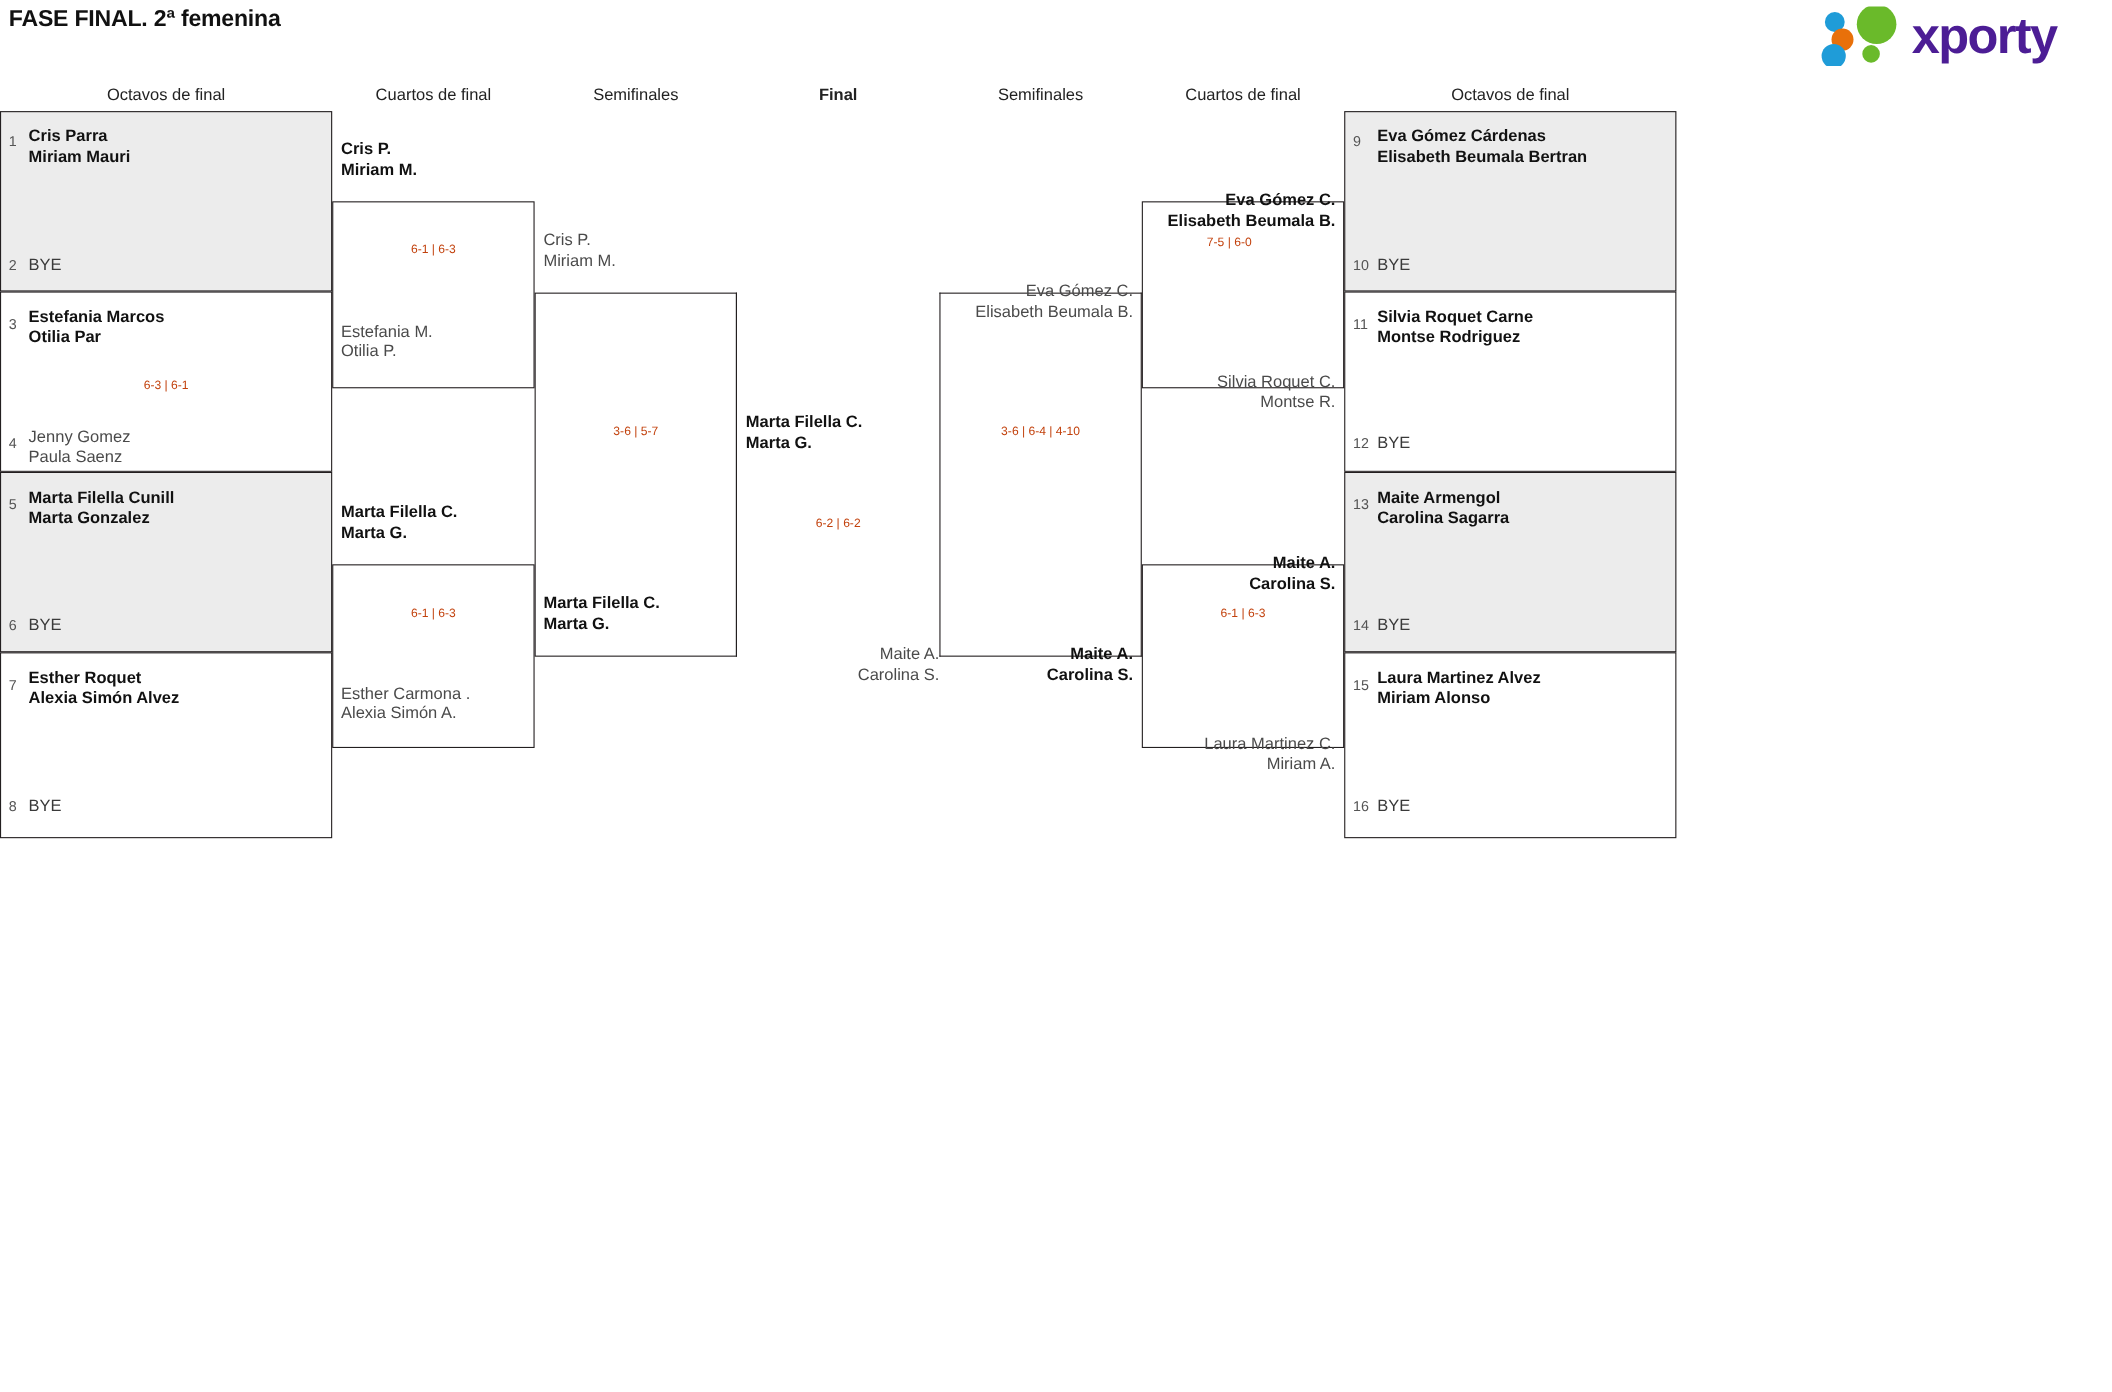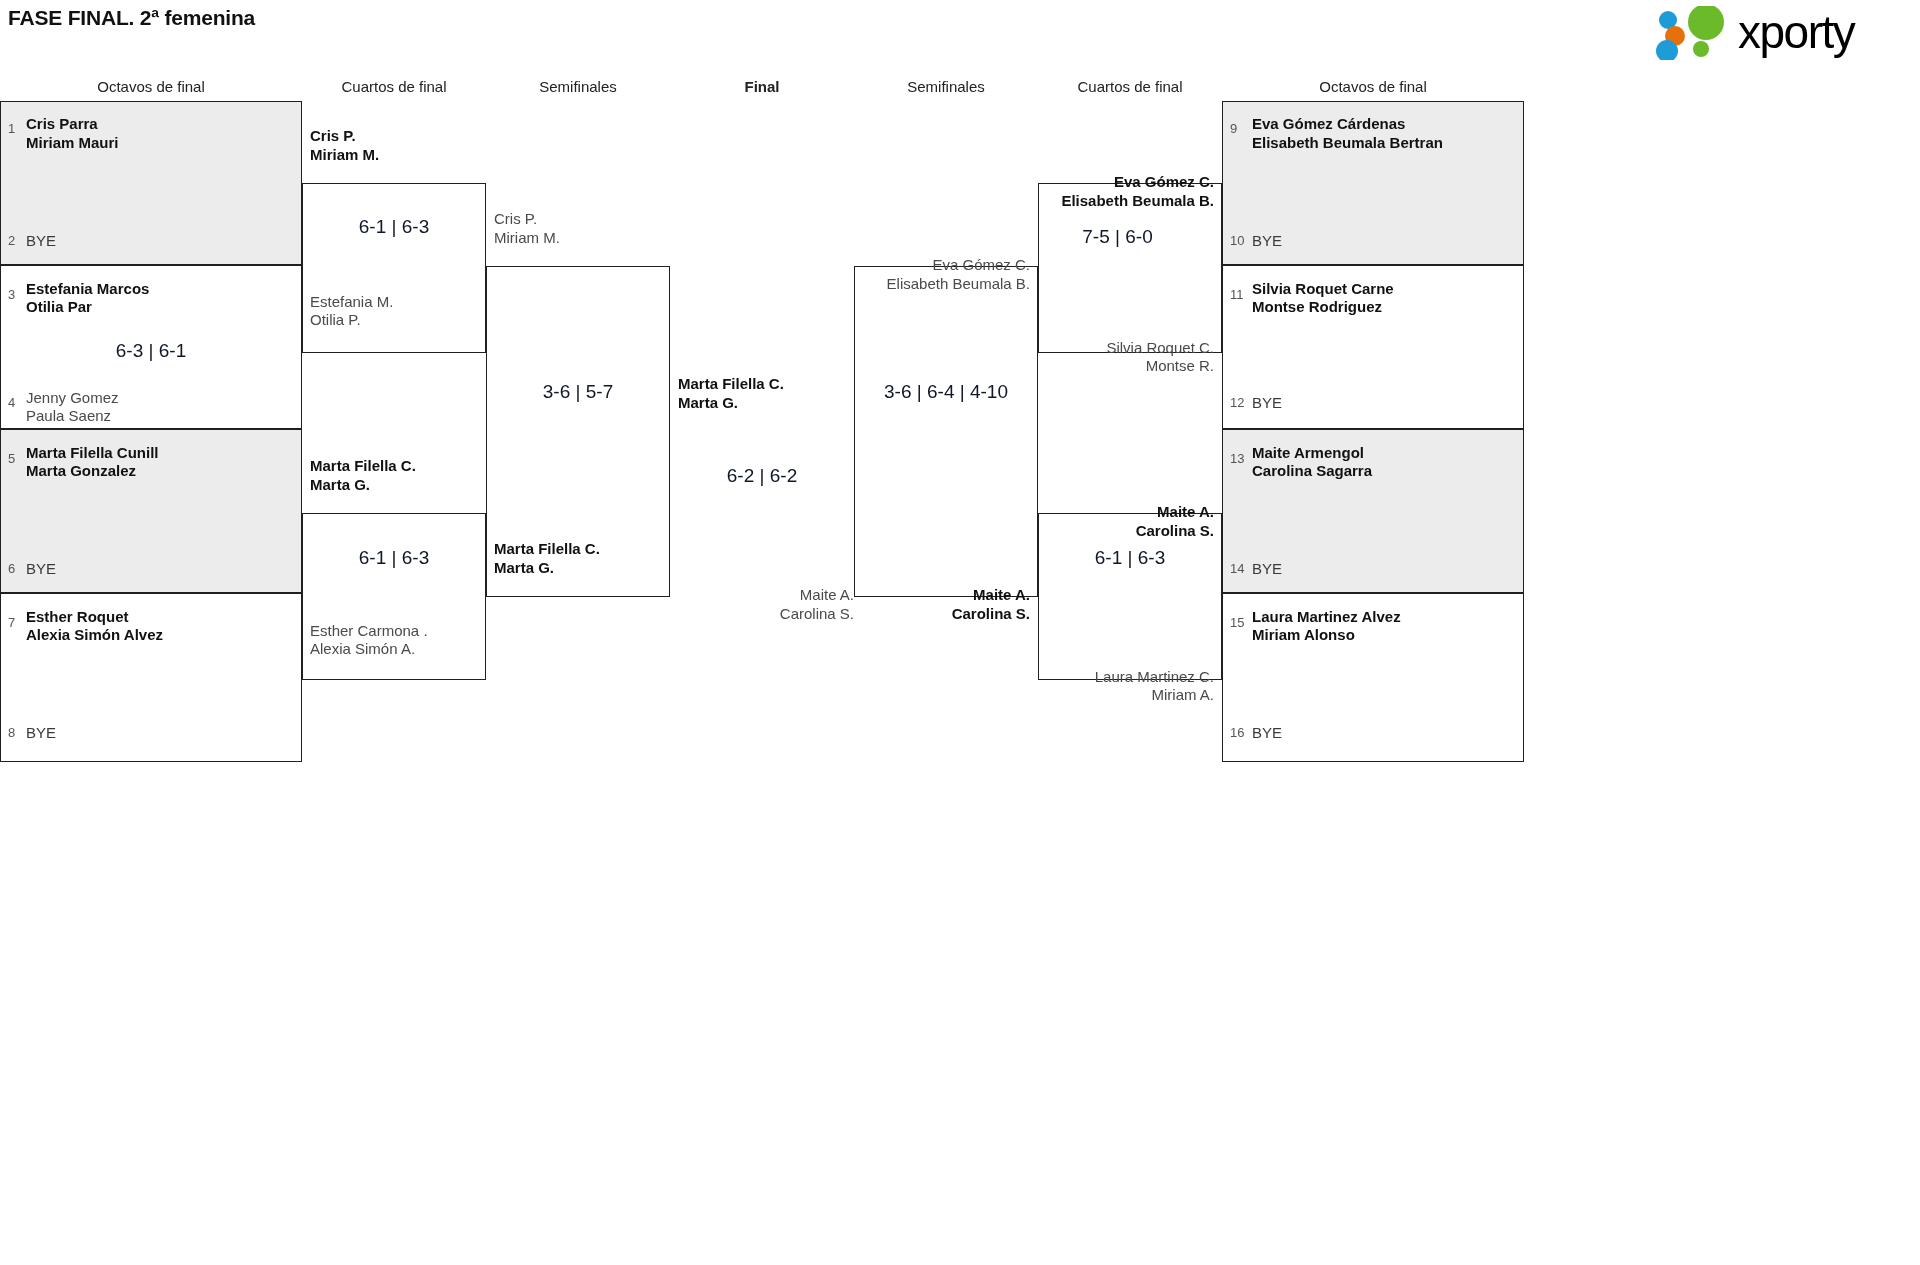--- a/index.html
+++ b/index.html
@@ -10,21 +10,21 @@
     overflow: hidden;
   }
   #root { position: relative; width: 1920px; height: 1265px; }
 
   
   .title-block { position: absolute; left: 8px; top: 4px; }
   .title-line { font-size: 21px; font-weight: bold; color: #111; letter-spacing: -0.2px; line-height: 28px; white-space: nowrap; }
 
   .logo { position: absolute; right: 18px; top: 4px; width: 250px; height: 58px; }
   .logo-mark { position: absolute; left: 0; top: 2px; width: 92px; height: 54px; }
-  .logo-text { position: absolute; left: 86px; top: 1px; font-size: 46px; font-weight: normal; color: #000000; letter-spacing: -1.5px; line-height: 54px; }
+  .logo-text { position: absolute; left: 86px; top: 1px; font-size: 46px; font-weight: bold; color: #4c1d95; letter-spacing: -1.5px; line-height: 54px; }
 
   
   .round-head {
     position: absolute; top: 78px;
     font-size: 15px; color: #222; text-align: center; white-space: nowrap;
   }
 
   
   .bx { position: absolute; border: 1px solid #231f20; }
   .bx.shade { background: #ececec; }
@@ -35,21 +35,21 @@
     position: absolute; font-size: 13px; color: #555; line-height: 14px;
   }
   .names {
     position: absolute; font-size: 15px; line-height: 19px; white-space: nowrap;
   }
   .names.w { font-weight: bold; color: #111; }
   .names.l { font-weight: normal; color: #4a4a4a; }
   .names.bye { font-weight: normal; color: #3a3a3a; font-size: 15px; }
 
   .score {
-    position: absolute; font-size: 19px; color: #0f172a; white-space: nowrap; line-height: 18px;
+    position: absolute; font-size: 11px; color: #c2410c; white-space: nowrap; line-height: 18px;
   }
   .lbl-left  { text-align: left; }
   .lbl-right { text-align: right; margin-top: 46px; }
 </style>
 </head>
 <body>
 
 <div id="root">
 
   <div class="title-block">
@@ -137,21 +137,21 @@
   <div class="bx nofill" style="left:854px; top:266px; width:184px; height:331px; border-left:none;"></div>
   <div class="names l lbl-right" style="left:838px; top:209px; width:192px;">Eva Gómez C.</div>
   <div class="names l lbl-right" style="left:838px; top:228px; width:192px;">Elisabeth Beumala B.</div>
   <div class="score" style="left:854px; top:383px; width:184px; text-align:center;">3-6 | 6-4 | 4-10</div>
   <div class="names w lbl-right" style="left:838px; top:539px; width:192px;">Maite A.</div>
   <div class="names w lbl-right" style="left:838px; top:558px; width:192px;">Carolina S.</div>
 
   <div class="bx nofill" style="left:1038px; top:183px; width:184px; height:170px;"></div>
   <div class="names w lbl-right" style="left:1022px; top:126px; width:192px;">Eva Gómez C.</div>
   <div class="names w lbl-right" style="left:1022px; top:145px; width:192px;">Elisabeth Beumala B.</div>
-  <div class="score" style="left:1038px; top:228px; width:159px; text-align:center;">7-5 | 6-0</div>
+  <div class="score" style="left:1038px; top:212px; width:159px; text-align:center;">7-5 | 6-0</div>
   <div class="names l lbl-right" style="left:1022px; top:292px; width:192px;">Silvia Roquet C.</div>
   <div class="names l lbl-right" style="left:1022px; top:310px; width:192px;">Montse R.</div>
 
   <div class="bx nofill" style="left:1038px; top:513px; width:184px; height:167px;"></div>
   <div class="names w lbl-right" style="left:1022px; top:456px; width:192px;">Maite A.</div>
   <div class="names w lbl-right" style="left:1022px; top:475px; width:192px;">Carolina S.</div>
   <div class="score" style="left:1038px; top:549px; width:184px; text-align:center;">6-1 | 6-3</div>
   <div class="names l lbl-right" style="left:1022px; top:621px; width:192px;">Laura Martinez C.</div>
   <div class="names l lbl-right" style="left:1022px; top:639px; width:192px;">Miriam A.</div>
 

